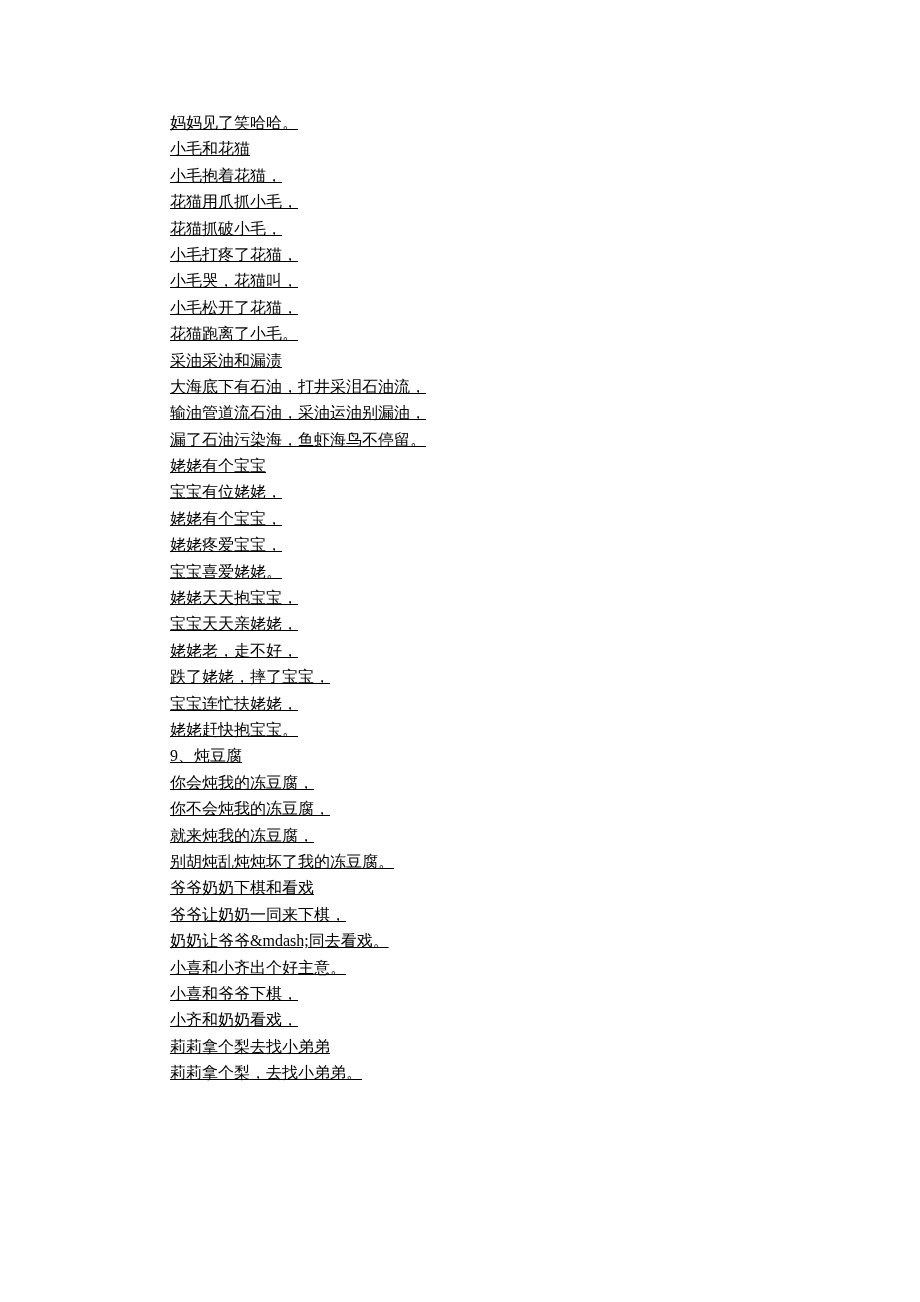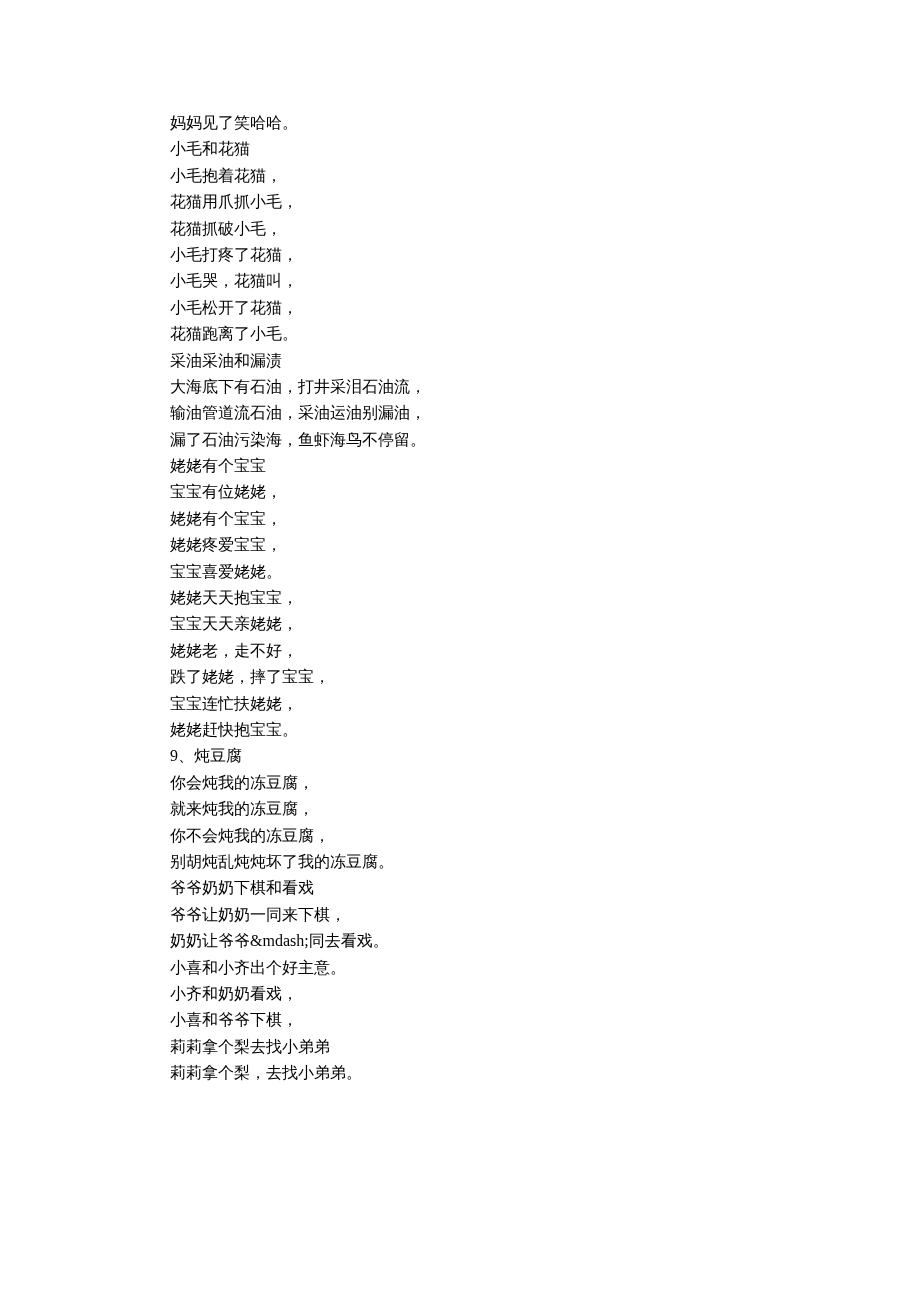--- a/index.html
+++ b/index.html
@@ -8,20 +8,21 @@
     background: #ffffff;
     font-family: "SimSun", "宋体", serif;
     font-size: 16px;
     color: #000;
     width: 920px;
     line-height: 1.65;
   }
   .page {
     padding: 110px 0 0 170px;
     width: 580px;
+    text-decoration: underline;
   }
   .line {
     display: block;
     white-space: pre;
   }
 </style>
 </head>
 <body>
 
 <div class="page" id="page-container">
@@ -44,24 +45,24 @@
     <span class="line">姥姥疼爱宝宝，</span>
     <span class="line">宝宝喜爱姥姥。</span>
     <span class="line">姥姥天天抱宝宝，</span>
     <span class="line">宝宝天天亲姥姥，</span>
     <span class="line">姥姥老，走不好，</span>
     <span class="line">跌了姥姥，摔了宝宝，</span>
     <span class="line">宝宝连忙扶姥姥，</span>
     <span class="line">姥姥赶快抱宝宝。</span>
     <span class="line">9、炖豆腐</span>
     <span class="line">你会炖我的冻豆腐，</span>
+    <span class="line">你不会炖我的冻豆腐，</span>
     <span class="line">就来炖我的冻豆腐，</span>
-    <span class="line">你不会炖我的冻豆腐，</span>
     <span class="line">别胡炖乱炖炖坏了我的冻豆腐。</span>
     <span class="line">爷爷奶奶下棋和看戏</span>
     <span class="line">爷爷让奶奶一同来下棋，</span>
     <span class="line">奶奶让爷爷&amp;mdash;同去看戏。</span>
     <span class="line">小喜和小齐出个好主意。</span>
+    <span class="line">小喜和爷爷下棋，</span>
     <span class="line">小齐和奶奶看戏，</span>
-    <span class="line">小喜和爷爷下棋，</span>
     <span class="line">莉莉拿个梨去找小弟弟</span>
     <span class="line">莉莉拿个梨，去找小弟弟。</span>
   </div>
 
 </body></html>

